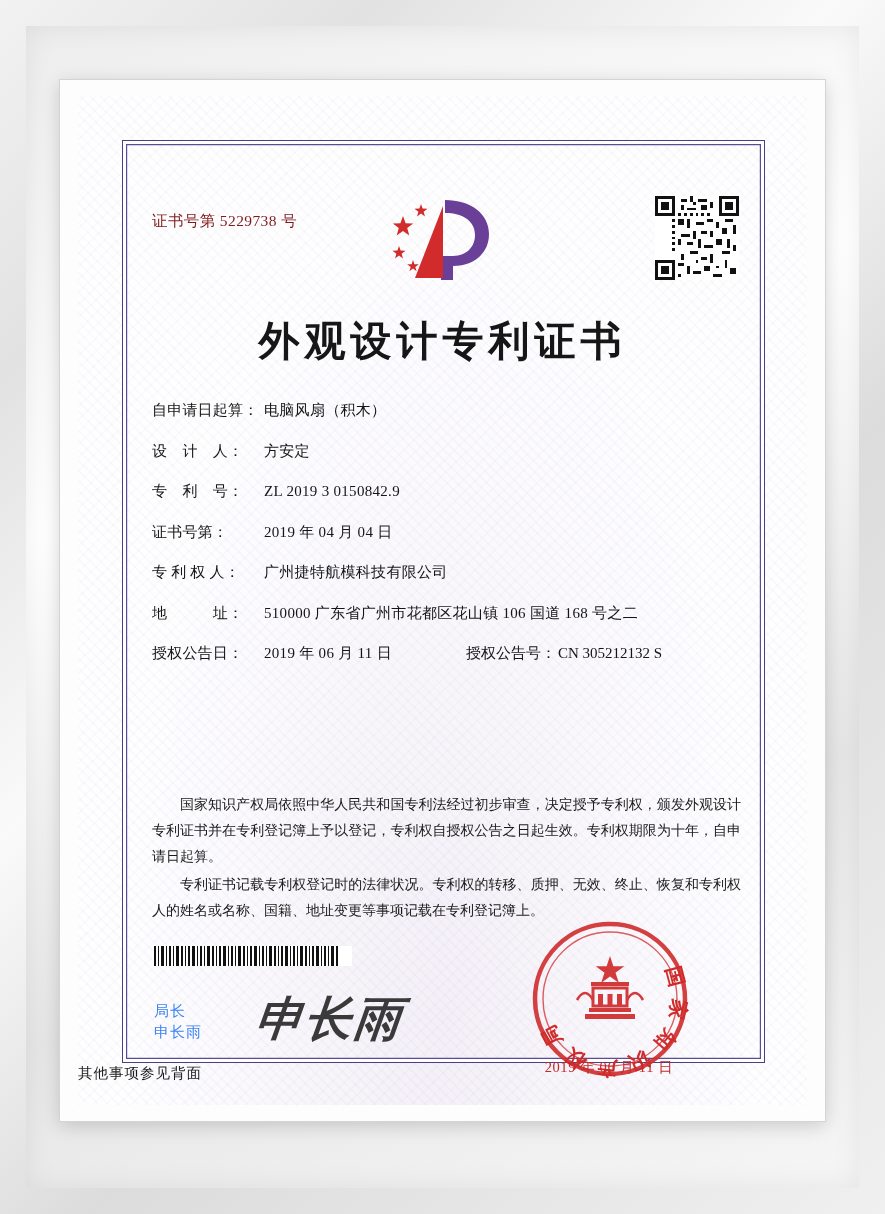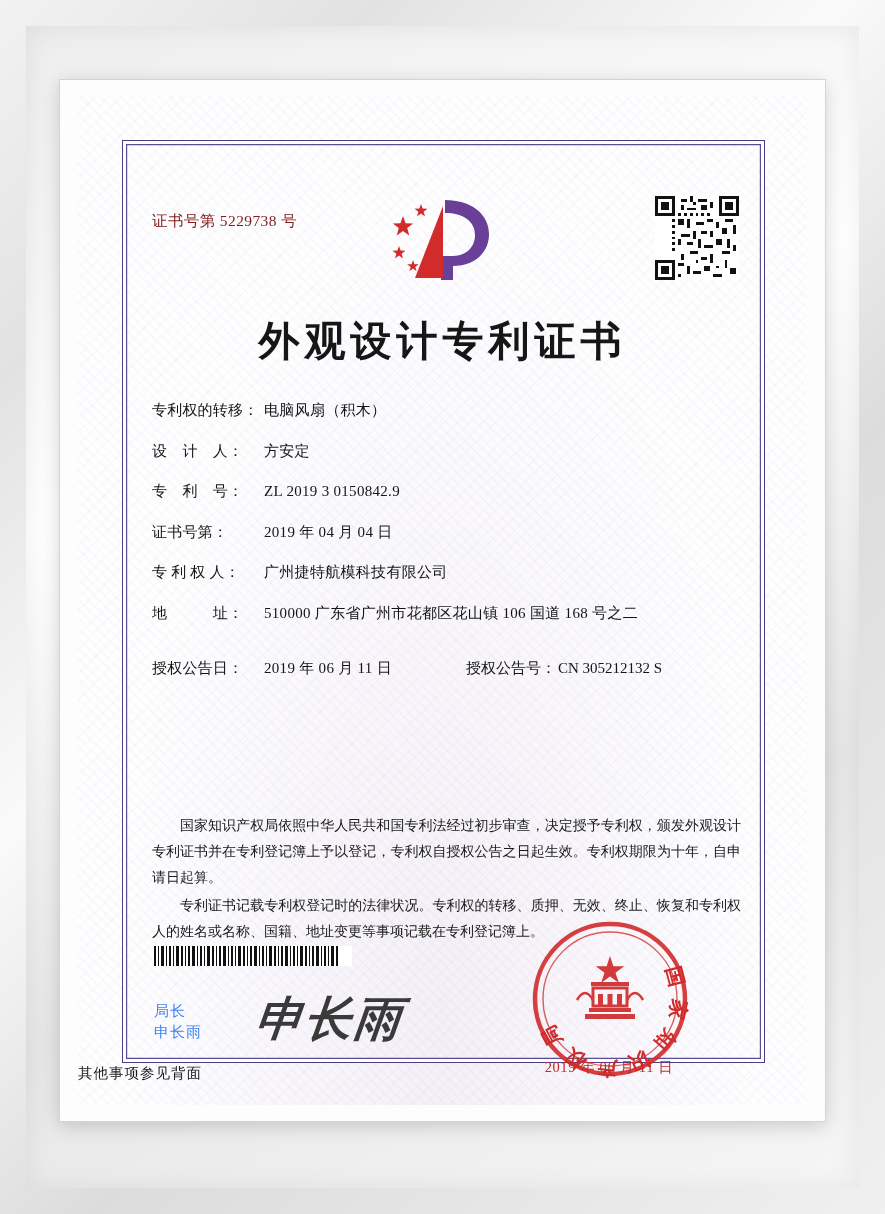--- a/index.html
+++ b/index.html
@@ -133,29 +133,28 @@
   .fvalue {
     flex: 1 1 auto;
     letter-spacing: 0.3px;
     margin-left: 8px;
   }
   .frow.two .fvalue {
     flex: 0 0 auto;
   }
   .frow .second-label {
     margin-left: 74px;
-    margin-top: 15px;
   }
 
   
   .paras {
     position: absolute;
     left: 14px;
     right: 6px;
-    top: 657px;
+    top: 636px;
     font-size: 14px;
     line-height: 26px;
     color: #1a1a1a;
     text-align: justify;
     font-family: Liberation Serif, serif;
   }
   .paras p {
     margin: 0 0 2px 0;
     text-indent: 28px;
   }
@@ -329,21 +328,21 @@
             <rect x="8" y="27" width="1" height="1"></rect>
         </g>
       </svg>
     </div>
 
     <div class="cert-title">外观设计专利证书</div>
 
     <div class="fields">
 
       <div class="frow">
-        <div class="flabel">专利权的转移：</div>
+        <div class="flabel">自申请日起算：</div>
         <div class="fvalue">电脑风扇（积木）</div>
       </div>
 
       <div class="frow">
         <div class="flabel">设　计　人：</div>
         <div class="fvalue">方安定</div>
       </div>
 
       <div class="frow">
         <div class="flabel">专　利　号：</div>

